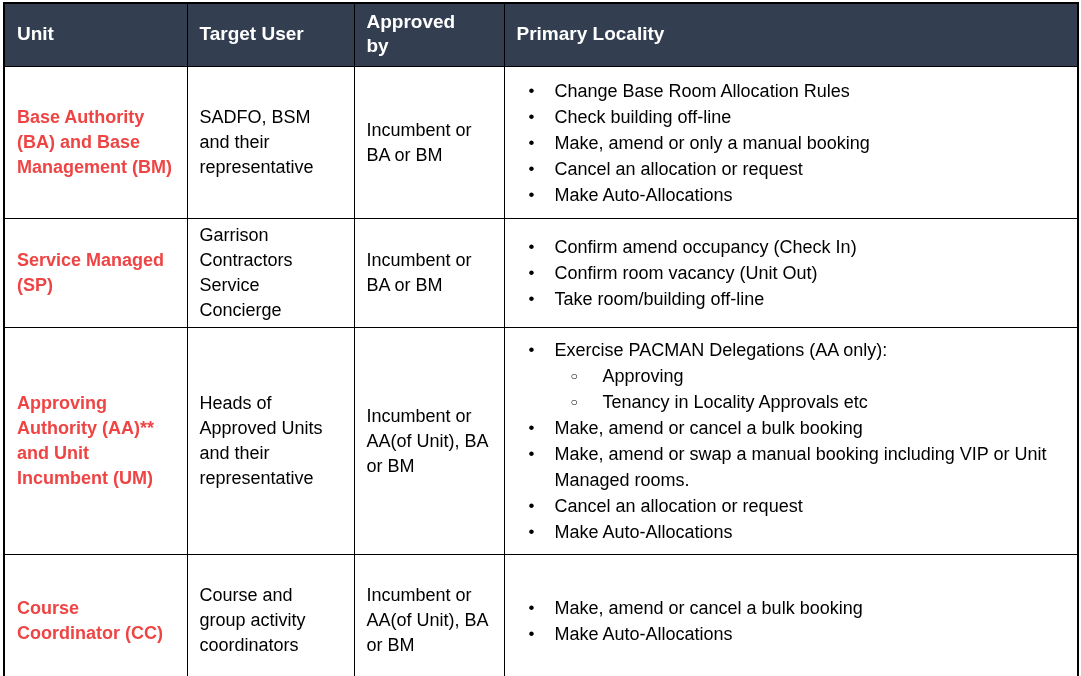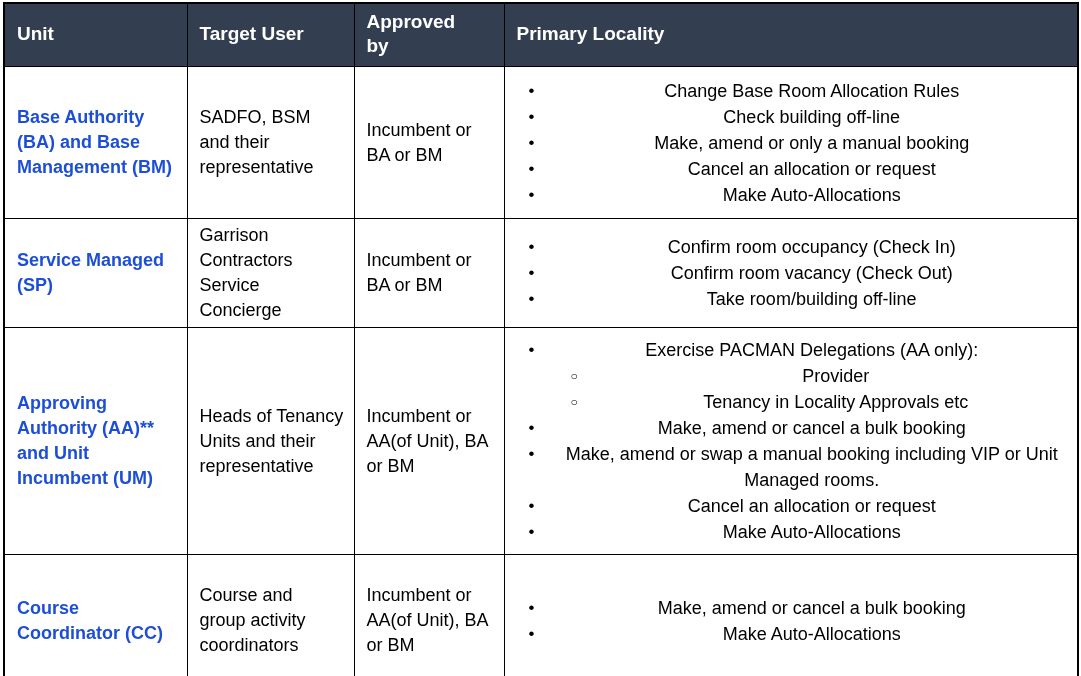--- a/index.html
+++ b/index.html
@@ -39,21 +39,21 @@
     border: 1px solid #000000;
     font-size: 18px;
     line-height: 25px;
     vertical-align: middle;
     padding: 4px 10px 4px 12px;
     color: #000000;
     white-space: pre-line;
   }
   td.role-cell {
     font-weight: bold;
-    color: #1d4ed8;
+    color: #ef4444;
   }
   td.functions-cell {
     white-space: normal;
     padding: 6px 8px;
     vertical-align: middle;
   }
 
   tr.row-0 { height: 152px; }
   tr.row-1 { height: 103px; }
   tr.row-2 { height: 227px; }
@@ -68,21 +68,21 @@
     flex: 0 0 26px;
     margin-left: 16px;
     font-size: 17px;
   }
   .fn-item.l2 .fn-bullet {
     flex: 0 0 32px;
     margin-left: 58px;
     font-size: 12px;
     line-height: 26px;
   }
-  .fn-text { flex: 1 1 auto; text-align: center; }
+  .fn-text { flex: 1 1 auto; }
 
   .sc {
     text-decoration-style: wavy;
     text-decoration-color: #FF2A00;
     text-decoration-thickness: 1px;
     text-underline-offset: 4px;
   }
 </style>
 </head>
 <body>
@@ -133,44 +133,44 @@
       <tr class="row-1">
         <td class="role-cell">Service Managed (SP)</td>
         <td class="target-cell">Garrison
 Contractors
 Service
 Concierge</td>
         <td class="approved-cell">Incumbent or BA or BM</td>
         <td class="functions-cell">
           <div class="fn-item">
             <span class="fn-bullet">•</span>
-            <span class="fn-text">Confirm room occupancy (Check In)</span>
-          </div>
-          <div class="fn-item">
-            <span class="fn-bullet">•</span>
-            <span class="fn-text">Confirm room vacancy (Check Out)</span>
+            <span class="fn-text">Confirm amend occupancy (Check In)</span>
+          </div>
+          <div class="fn-item">
+            <span class="fn-bullet">•</span>
+            <span class="fn-text">Confirm room vacancy (Unit Out)</span>
           </div>
           <div class="fn-item">
             <span class="fn-bullet">•</span>
             <span class="fn-text">Take room/building off-line</span>
           </div>
         </td>
       </tr>
       <tr class="row-2">
         <td class="role-cell">Approving Authority (AA)** and Unit Incumbent (UM)</td>
-        <td class="target-cell">Heads of Tenancy Units and their representative</td>
+        <td class="target-cell">Heads of Approved Units and their representative</td>
         <td class="approved-cell">Incumbent or AA(of Unit), BA or BM</td>
         <td class="functions-cell">
           <div class="fn-item">
             <span class="fn-bullet">•</span>
             <span class="fn-text">Exercise PACMAN Delegations (AA only):</span>
           </div>
           <div class="fn-item l2">
             <span class="fn-bullet">○</span>
-            <span class="fn-text">Provider</span>
+            <span class="fn-text">Approving</span>
           </div>
           <div class="fn-item l2">
             <span class="fn-bullet">○</span>
             <span class="fn-text">Tenancy in Locality Approvals <span class="sc">etc</span></span>
           </div>
           <div class="fn-item">
             <span class="fn-bullet">•</span>
             <span class="fn-text">Make, amend or cancel a bulk booking</span>
           </div>
           <div class="fn-item">

